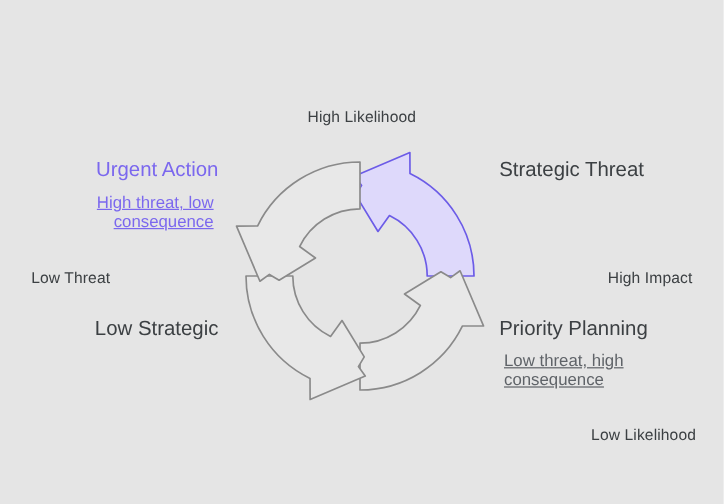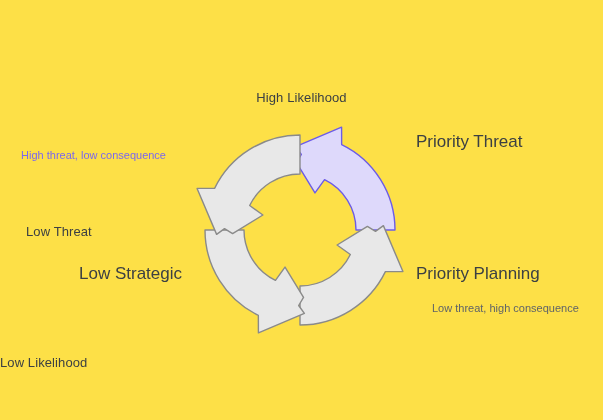--- a/index.html
+++ b/index.html
@@ -10,42 +10,42 @@
   body {
     width: 603px;
     height: 420px;
     font-family: "Liberation Sans", sans-serif;
     overflow: hidden;
   }
   #canvas {
     position: relative;
     width: 603px;
     height: 420px;
-    background: #fde047;
+    background: #e5e5e5;
   }
 
   
   .axis-label {
     position: absolute;
     font-size: 13px;
     color: #3c4043;
     white-space: nowrap;
     letter-spacing: 0.1px;
   }
   #axis-high-likelihood {
     top: 90px;
     left: 0;
     width: 603px;
     text-align: center;
   }
   #axis-low-likelihood {
     top: 355px;
     left: 0;
     width: 580px;
-    text-align: left;
+    text-align: right;
   }
   #axis-low-impact {
     top: 224px;
     left: 26px;
     text-align: left;
   }
   #axis-high-impact {
     top: 224px;
     right: 26px;
     text-align: right;
@@ -57,24 +57,25 @@
     width: 180px;
   }
   .quad-title {
     font-size: 17px;
     line-height: 21px;
     color: #3c4043;
     margin: 0 0 8px 0;
     white-space: nowrap;
   }
   .quad-desc {
-    font-size: 11px;
+    font-size: 14px;
     line-height: 16px;
     color: #5f6368;
-    margin: 16px;
+    margin: 4px;
+    text-decoration: underline;
   }
 
   .quad-left  { text-align: right; }
   .quad-right { text-align: left;  }
 
   #block-urgent-action {
     left: 2px;
     top: 131px;
   }
   #block-urgent-action .quad-title { color: #7b68ee; }
@@ -113,27 +114,29 @@
 <body>
 
 <div id="canvas">
 
   <div class="axis-label" id="axis-high-likelihood">High Likelihood</div>
 
   <div class="axis-label" id="axis-low-likelihood">Low Likelihood</div>
 
   <div class="axis-label" id="axis-low-impact">Low Threat</div>
 
+  <div class="axis-label" id="axis-high-impact">High Impact</div>
 
   <div class="quad-block quad-left" id="block-urgent-action">
+    <div class="quad-title">Urgent Action</div>
     <div class="quad-desc">High threat, low consequence</div>
   </div>
 
   <div class="quad-block quad-right" id="block-critical-threat">
-    <div class="quad-title">Priority Threat</div>
+    <div class="quad-title">Strategic Threat</div>
   </div>
 
   <div class="quad-block quad-left" id="block-low-priority">
     <div class="quad-title">Low Strategic</div>
   </div>
 
   <div class="quad-block quad-right" id="block-strategic-planning">
     <div class="quad-title">Priority Planning</div>
     <div class="quad-desc">Low threat, high consequence</div>
   </div>

